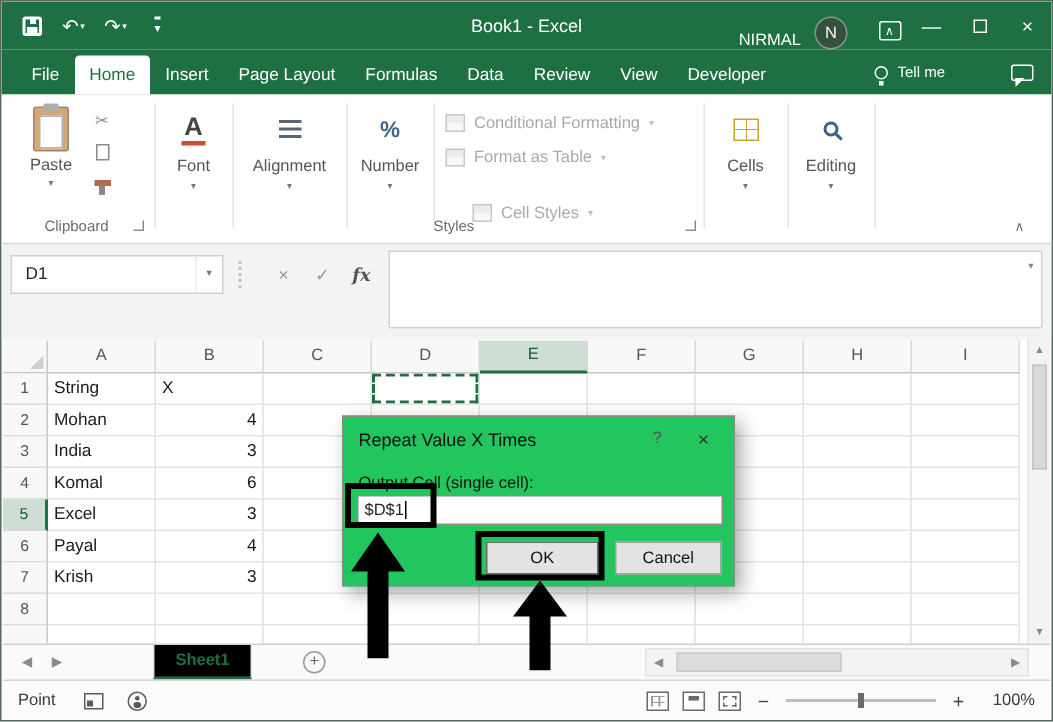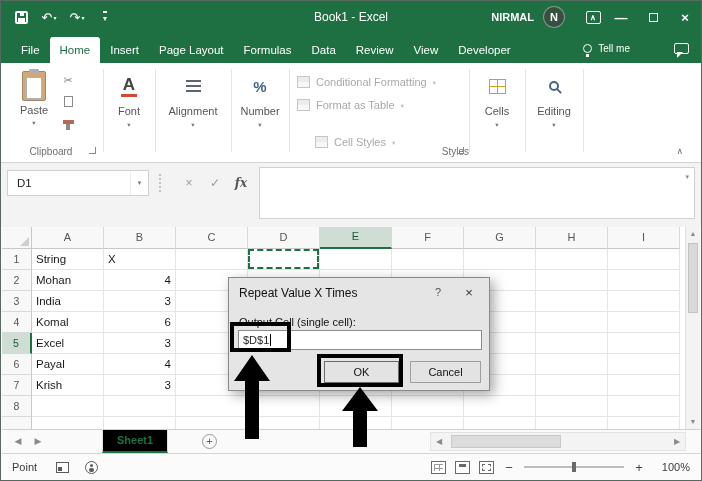--- a/index.html
+++ b/index.html
@@ -14,21 +14,21 @@
   .tb-btn { color:#fff; min-width:24px; height:26px; display:flex; align-items:center;
             justify-content:center; font-size:13px; }
   .mini { font-style:normal; font-size:6px; margin-left:1px; color:#fff; }
   .floppy { display:inline-block; width:13px; height:13px; border:2px solid #fff;
             border-radius:2px; position:relative; }
   .floppy::before { content:""; position:absolute; top:-1px; left:3px; width:4px; height:4px; background:#fff; }
   .floppy::after  { content:""; position:absolute; bottom:0; left:1px; right:1px; height:4px; background:#fff; }
   .qat-line { border-top:2px solid #fff; padding-top:1px; font-size:8px; }
   .tb-title { position:absolute; left:0; right:0; text-align:center; color:#fff;
               font-size:12px; pointer-events:none; }
-  .tb-right { margin-left:auto; display:flex; align-items:center; height:100%; z-index:2;font-weight:bold; }
+  .tb-right { margin-left:auto; display:flex; align-items:flex-end; height:100%; z-index:2; }
   .tb-user { color:#fff; margin-right:9px; font-size:11px; }
   .tb-avatar { width:22px; height:22px; border-radius:50%; background:#35503f; color:#fff;
                display:flex; align-items:center; justify-content:center; font-size:11px;
                border:1px solid rgba(255,255,255,.4); margin-right:16px; }
   .ro-box { display:inline-block; width:15px; height:13px; border:1px solid #fff;
             border-radius:2px; color:#fff; font-size:8px; line-height:11px; text-align:center; }
   .win-ctl { width:32px; height:100%; display:flex; align-items:center; justify-content:center;
              color:#fff; font-size:13px; }
   .max-box { width:9px; height:9px; border:1px solid #fff; display:inline-block; }
 
@@ -95,21 +95,21 @@
   .styles-grp { position:absolute; left:288px; top:0; width:180px; height:100%;padding-left:20px; }
   #stylesButtons { position:absolute; inset:0; }
   .styles-btn { position:absolute; left:8px; display:flex; align-items:center; gap:6px;
                 color:#a9a9a9; font-size:11px; white-space:nowrap; }
   .styles-btn:nth-of-type(1) { top:13px; }
   .styles-btn:nth-of-type(2) { top:36px; }
   .styles-btn:nth-of-type(3) { top:73px;margin-left:18px; }
   .sicon { width:13px; height:12px; border:1px solid #c6c6c6;
            background:linear-gradient(#ececec 50%, #f7f7f7 50%); }
   .styles-btn .chev { color:#bdbdbd; }
-  .styles-grp .grp-label { left:12px; right:0; text-align:right; }
+  .styles-grp .grp-label { left:0; right:0; text-align:left; }
   .clipboard-label { left:0; width:100px; text-align:center; }
   .launcher.clip { left:88px; }
   .launcher.styles { left:456px; }
   .collapse-ribbon { position:absolute; right:18px; bottom:6px; color:#6d6d6d; font-size:9px; }
 
   
   .formula-bar { position:absolute; top:162px; left:0; right:0; height:64px; background:#f3f3f3; }
   .name-box { position:absolute; left:6px; top:7px; width:142px; height:26px; background:#fff;
               border:1px solid #d0d0d0; display:flex; align-items:center; }
   .nb-text { flex:1; padding-left:9px; font-size:11.5px; color:#222; }
@@ -151,21 +151,21 @@
 
   .vscroll { position:absolute; top:226px; right:1px; width:15px; height:202px; background:#f3f3f3;
              border-left:1px solid #e0e0e0; }
   .vs-btn { position:absolute; left:0; right:0; height:14px; line-height:14px; text-align:center;
             font-size:7px; color:#8a8a8a; }
   .vs-top { top:0; } .vs-bottom { bottom:0; }
   .vs-thumb { position:absolute; left:2px; right:2px; top:16px; height:70px; background:#d9d9d9;
               border:1px solid #c2c2c2; }
 
   
-  .dialog { position:absolute; left:227px; top:276px; width:262px; height:114px; background:#e5e5e5;
+  .dialog { position:absolute; left:227px; top:276px; width:262px; height:114px; background:#22c55e;
             border:1px solid #8a8a8a; box-shadow:4px 4px 12px rgba(0,0,0,.35); z-index:10; }
   .dlg-title { position:absolute; left:10px; top:8px; font-size:12px; color:#111; }
   .dlg-help  { position:absolute; right:44px; top:8px; width:14px; text-align:center; color:#555; }
   .dlg-close { position:absolute; right:12px; top:7px; width:16px; text-align:center;
                color:#333; font-size:13px; }
   .dlg-label { position:absolute; left:10px; top:38px; color:#111; }
   .dlg-input { position:absolute; left:9px; top:52px; width:244px; height:20px; background:#fff;
                border:1px solid #8a8a8a; display:flex; align-items:center; padding-left:4px; }
   .caret { width:1px; height:12px; background:#000; margin-left:1px; }
   .dlg-btn { position:absolute; top:83px; height:22px; line-height:20px; text-align:center;

